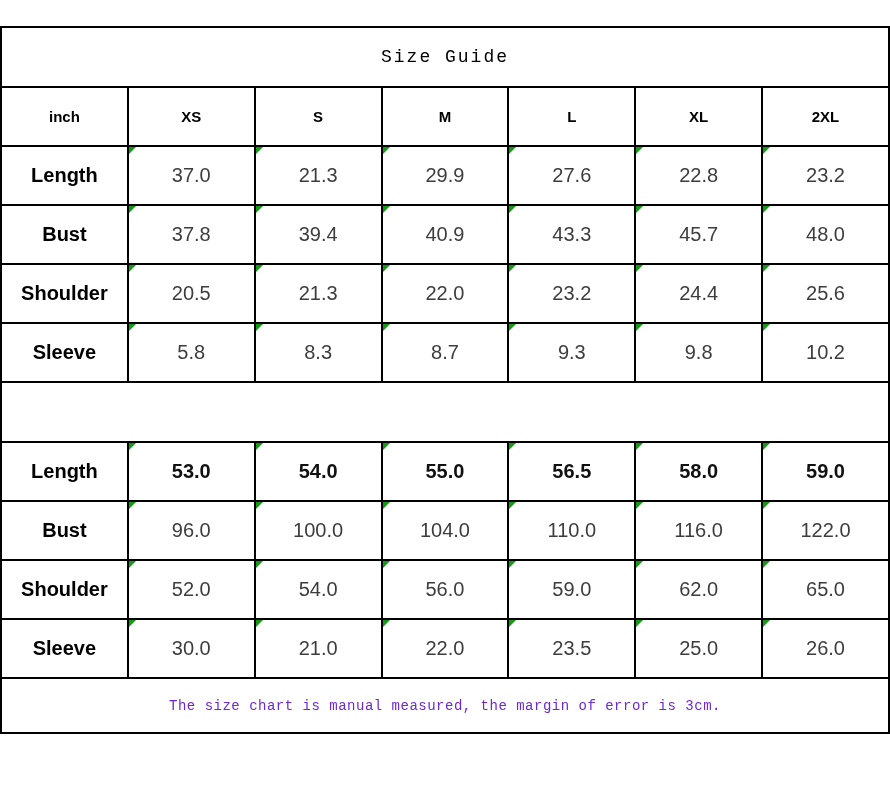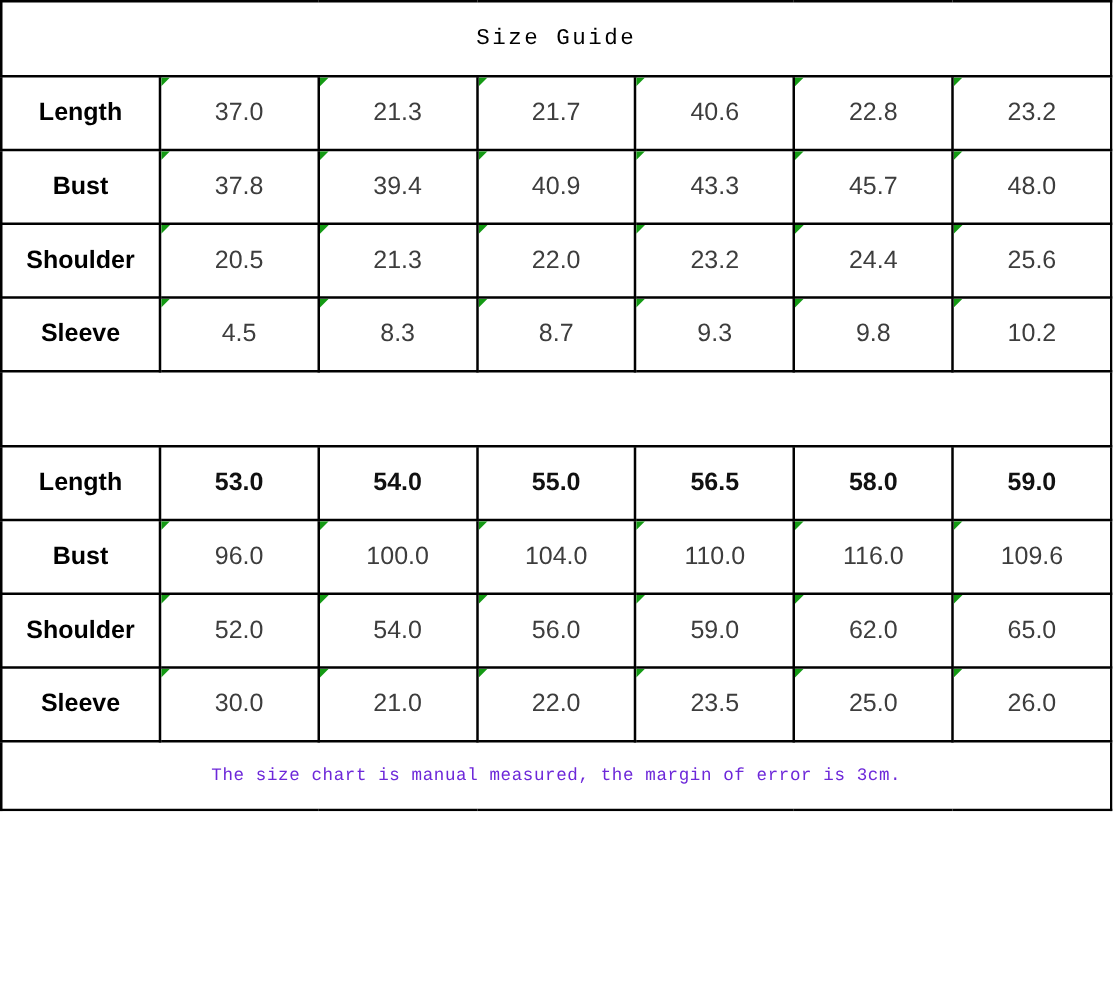--- a/index.html
+++ b/index.html
@@ -4,20 +4,21 @@
 <style>
   html, body {
     margin: 0;
     padding: 0;
     background: #ffffff;
   }
   .sheet {
     width: 890px;
     box-sizing: border-box;
     font-family: "Liberation Sans", sans-serif;
+    margin-top: 26px;
   }
   table.size-guide {
     width: 890px;
     table-layout: fixed;
     border-collapse: collapse;
   }
   table.size-guide td {
     border: 2px solid #000000;
     text-align: center;
     vertical-align: middle;
@@ -43,21 +44,20 @@
     font-size: 20px;
     color: #3d3d3d;
   }
   tr.data-row td.row-label {
     font-weight: bold;
     color: #000000;
   }
   tr.data-row.bold-values td.val {
     font-weight: bold;
     color: #111111;
-    border-radius: 14px;
   }
   tr.gap-row td {
     height: 58px;
   }
   tr.footer-row td {
     height: 53px;
     font-family: "Liberation Mono", "DejaVu Sans Mono", monospace;
     font-size: 14px;
     color: #6d28d9;
     letter-spacing: 0.5px;
@@ -75,27 +75,36 @@
 </head>
 <body>
 
 <div class="sheet">
 <table class="size-guide">
   <tbody>
         <tr class="title-row">
     <td colspan="7">Size Guide</td>
   </tr>
 
+  <tr class="header-row">
+    <td>inch</td>
+    <td>XS</td>
+    <td>S</td>
+    <td>M</td>
+    <td>L</td>
+    <td>XL</td>
+    <td>2XL</td>
+  </tr>
 
   <tr class="data-row">
     <td class="row-label">Length</td>
     <td class="val"><span class="flag"></span><span>37.0</span></td>
     <td class="val"><span class="flag"></span><span>21.3</span></td>
-    <td class="val"><span class="flag"></span><span>21.7</span></td>
-    <td class="val"><span class="flag"></span><span>40.6</span></td>
+    <td class="val"><span class="flag"></span><span>29.9</span></td>
+    <td class="val"><span class="flag"></span><span>27.6</span></td>
     <td class="val"><span class="flag"></span><span>22.8</span></td>
     <td class="val"><span class="flag"></span><span>23.2</span></td>
   </tr>
 
   <tr class="data-row">
     <td class="row-label">Bust</td>
     <td class="val"><span class="flag"></span><span>37.8</span></td>
     <td class="val"><span class="flag"></span><span>39.4</span></td>
     <td class="val"><span class="flag"></span><span>40.9</span></td>
     <td class="val"><span class="flag"></span><span>43.3</span></td>
@@ -108,21 +117,21 @@
     <td class="val"><span class="flag"></span><span>20.5</span></td>
     <td class="val"><span class="flag"></span><span>21.3</span></td>
     <td class="val"><span class="flag"></span><span>22.0</span></td>
     <td class="val"><span class="flag"></span><span>23.2</span></td>
     <td class="val"><span class="flag"></span><span>24.4</span></td>
     <td class="val"><span class="flag"></span><span>25.6</span></td>
   </tr>
 
   <tr class="data-row">
     <td class="row-label">Sleeve</td>
-    <td class="val"><span class="flag"></span><span>4.5</span></td>
+    <td class="val"><span class="flag"></span><span>5.8</span></td>
     <td class="val"><span class="flag"></span><span>8.3</span></td>
     <td class="val"><span class="flag"></span><span>8.7</span></td>
     <td class="val"><span class="flag"></span><span>9.3</span></td>
     <td class="val"><span class="flag"></span><span>9.8</span></td>
     <td class="val"><span class="flag"></span><span>10.2</span></td>
   </tr>
 
   <tr class="gap-row">
     <td colspan="7"></td>
   </tr>
@@ -138,21 +147,21 @@
     <td class="val"><span class="flag"></span><span>59.0</span></td>
   </tr>
 
   <tr class="data-row">
     <td class="row-label">Bust</td>
     <td class="val"><span class="flag"></span><span>96.0</span></td>
     <td class="val"><span class="flag"></span><span>100.0</span></td>
     <td class="val"><span class="flag"></span><span>104.0</span></td>
     <td class="val"><span class="flag"></span><span>110.0</span></td>
     <td class="val"><span class="flag"></span><span>116.0</span></td>
-    <td class="val"><span class="flag"></span><span>109.6</span></td>
+    <td class="val"><span class="flag"></span><span>122.0</span></td>
   </tr>
 
   <tr class="data-row">
     <td class="row-label">Shoulder</td>
     <td class="val"><span class="flag"></span><span>52.0</span></td>
     <td class="val"><span class="flag"></span><span>54.0</span></td>
     <td class="val"><span class="flag"></span><span>56.0</span></td>
     <td class="val"><span class="flag"></span><span>59.0</span></td>
     <td class="val"><span class="flag"></span><span>62.0</span></td>
     <td class="val"><span class="flag"></span><span>65.0</span></td>

